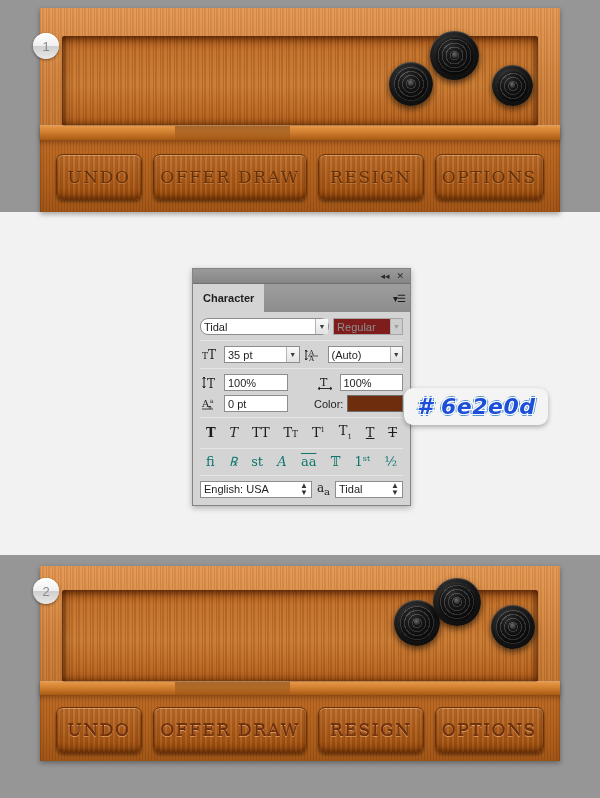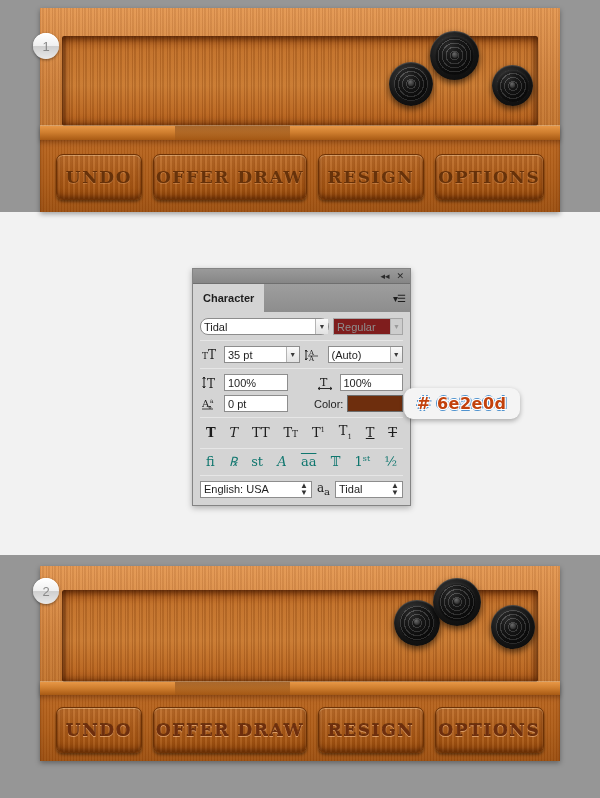--- a/index.html
+++ b/index.html
@@ -107,21 +107,21 @@
       0 2px 3px rgba(0,0,0,.4);
     cursor: pointer;
   }
   .wbtn.w-undo    { width: 88px; }
   .wbtn.w-offer   { width: 158px; }
   .wbtn.w-resign  { width: 108px; }
   .wbtn.w-options { width: 112px; }
 
   .wbtn-label {
     font-family: "DejaVu Serif", serif;
-    font-weight: bold;
+    font-weight: normal;
     font-size: 17px;
     letter-spacing: 1.6px;
     color: #8a4409;
   }
   
   #btn-row-1 .wbtn-label {
     color: rgba(96,44,6,.92);
     text-shadow: 0 1px 0 rgba(255,200,150,.28);
   }
   
@@ -286,28 +286,29 @@
     left: 404px; top: 388px;
     background: #f4f4f4;
     border-radius: 9px;
     padding: 6px 13px;
     box-shadow: 0 2px 5px rgba(0,0,0,.3);
     z-index: 20;
   }
   #color-callout .cc-text {
     font-family: "DejaVu Sans", sans-serif;
     font-weight: bold;
-    font-size: 16px;
+    font-size: 22px;
     letter-spacing: .5px;
-    color: #c2410c;
+    color: #1d4ed8;
     text-shadow:
       -1px -1px 0 #ffffff,  1px -1px 0 #ffffff,
       -1px  1px 0 #ffffff,  1px  1px 0 #ffffff,
       -2px 0 0 #4f93cf, 2px 0 0 #4f93cf, 0 -2px 0 #4f93cf, 0 2px 0 #4f93cf;
     white-space: nowrap;
+    font-style: italic;
   }
 </style>
 </head>
 <body>
 
 <div class="shot" id="shot-1">
   <div class="board" id="board-1">
     <div class="shelf" id="shelf-1"></div>
     <div class="ledge" id="ledge-1"></div>
     <div class="tray" id="tray-1">

